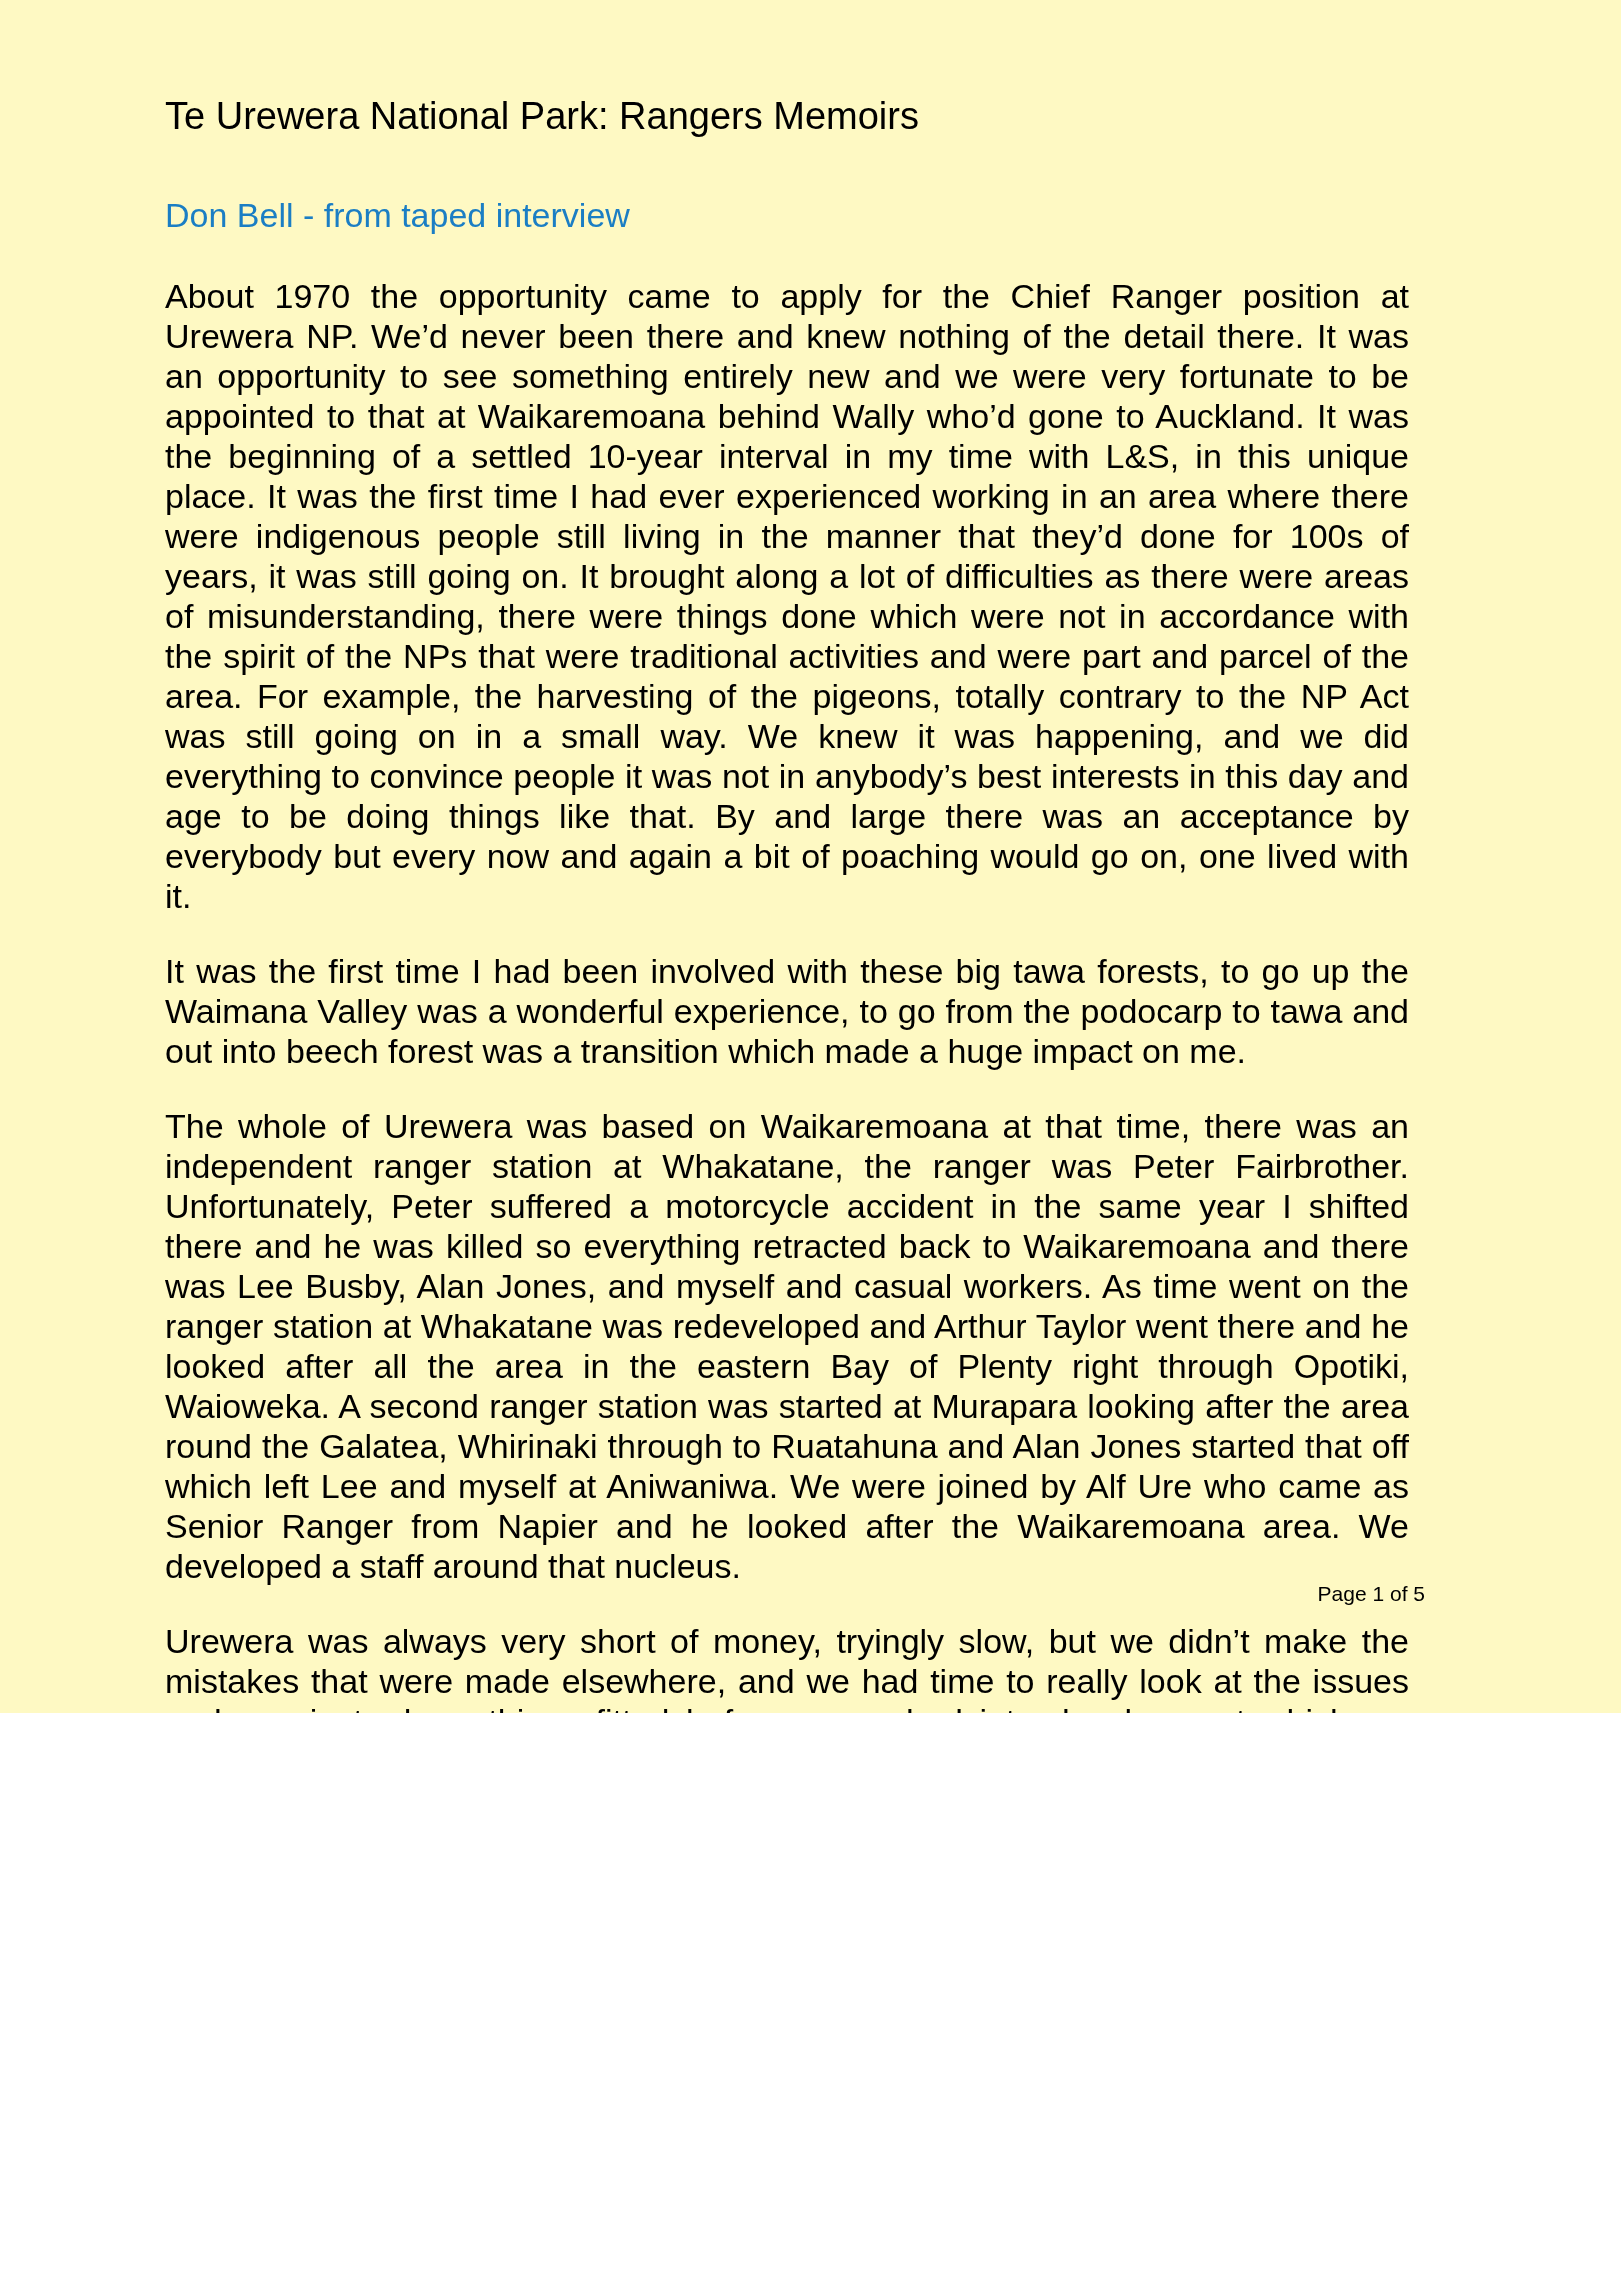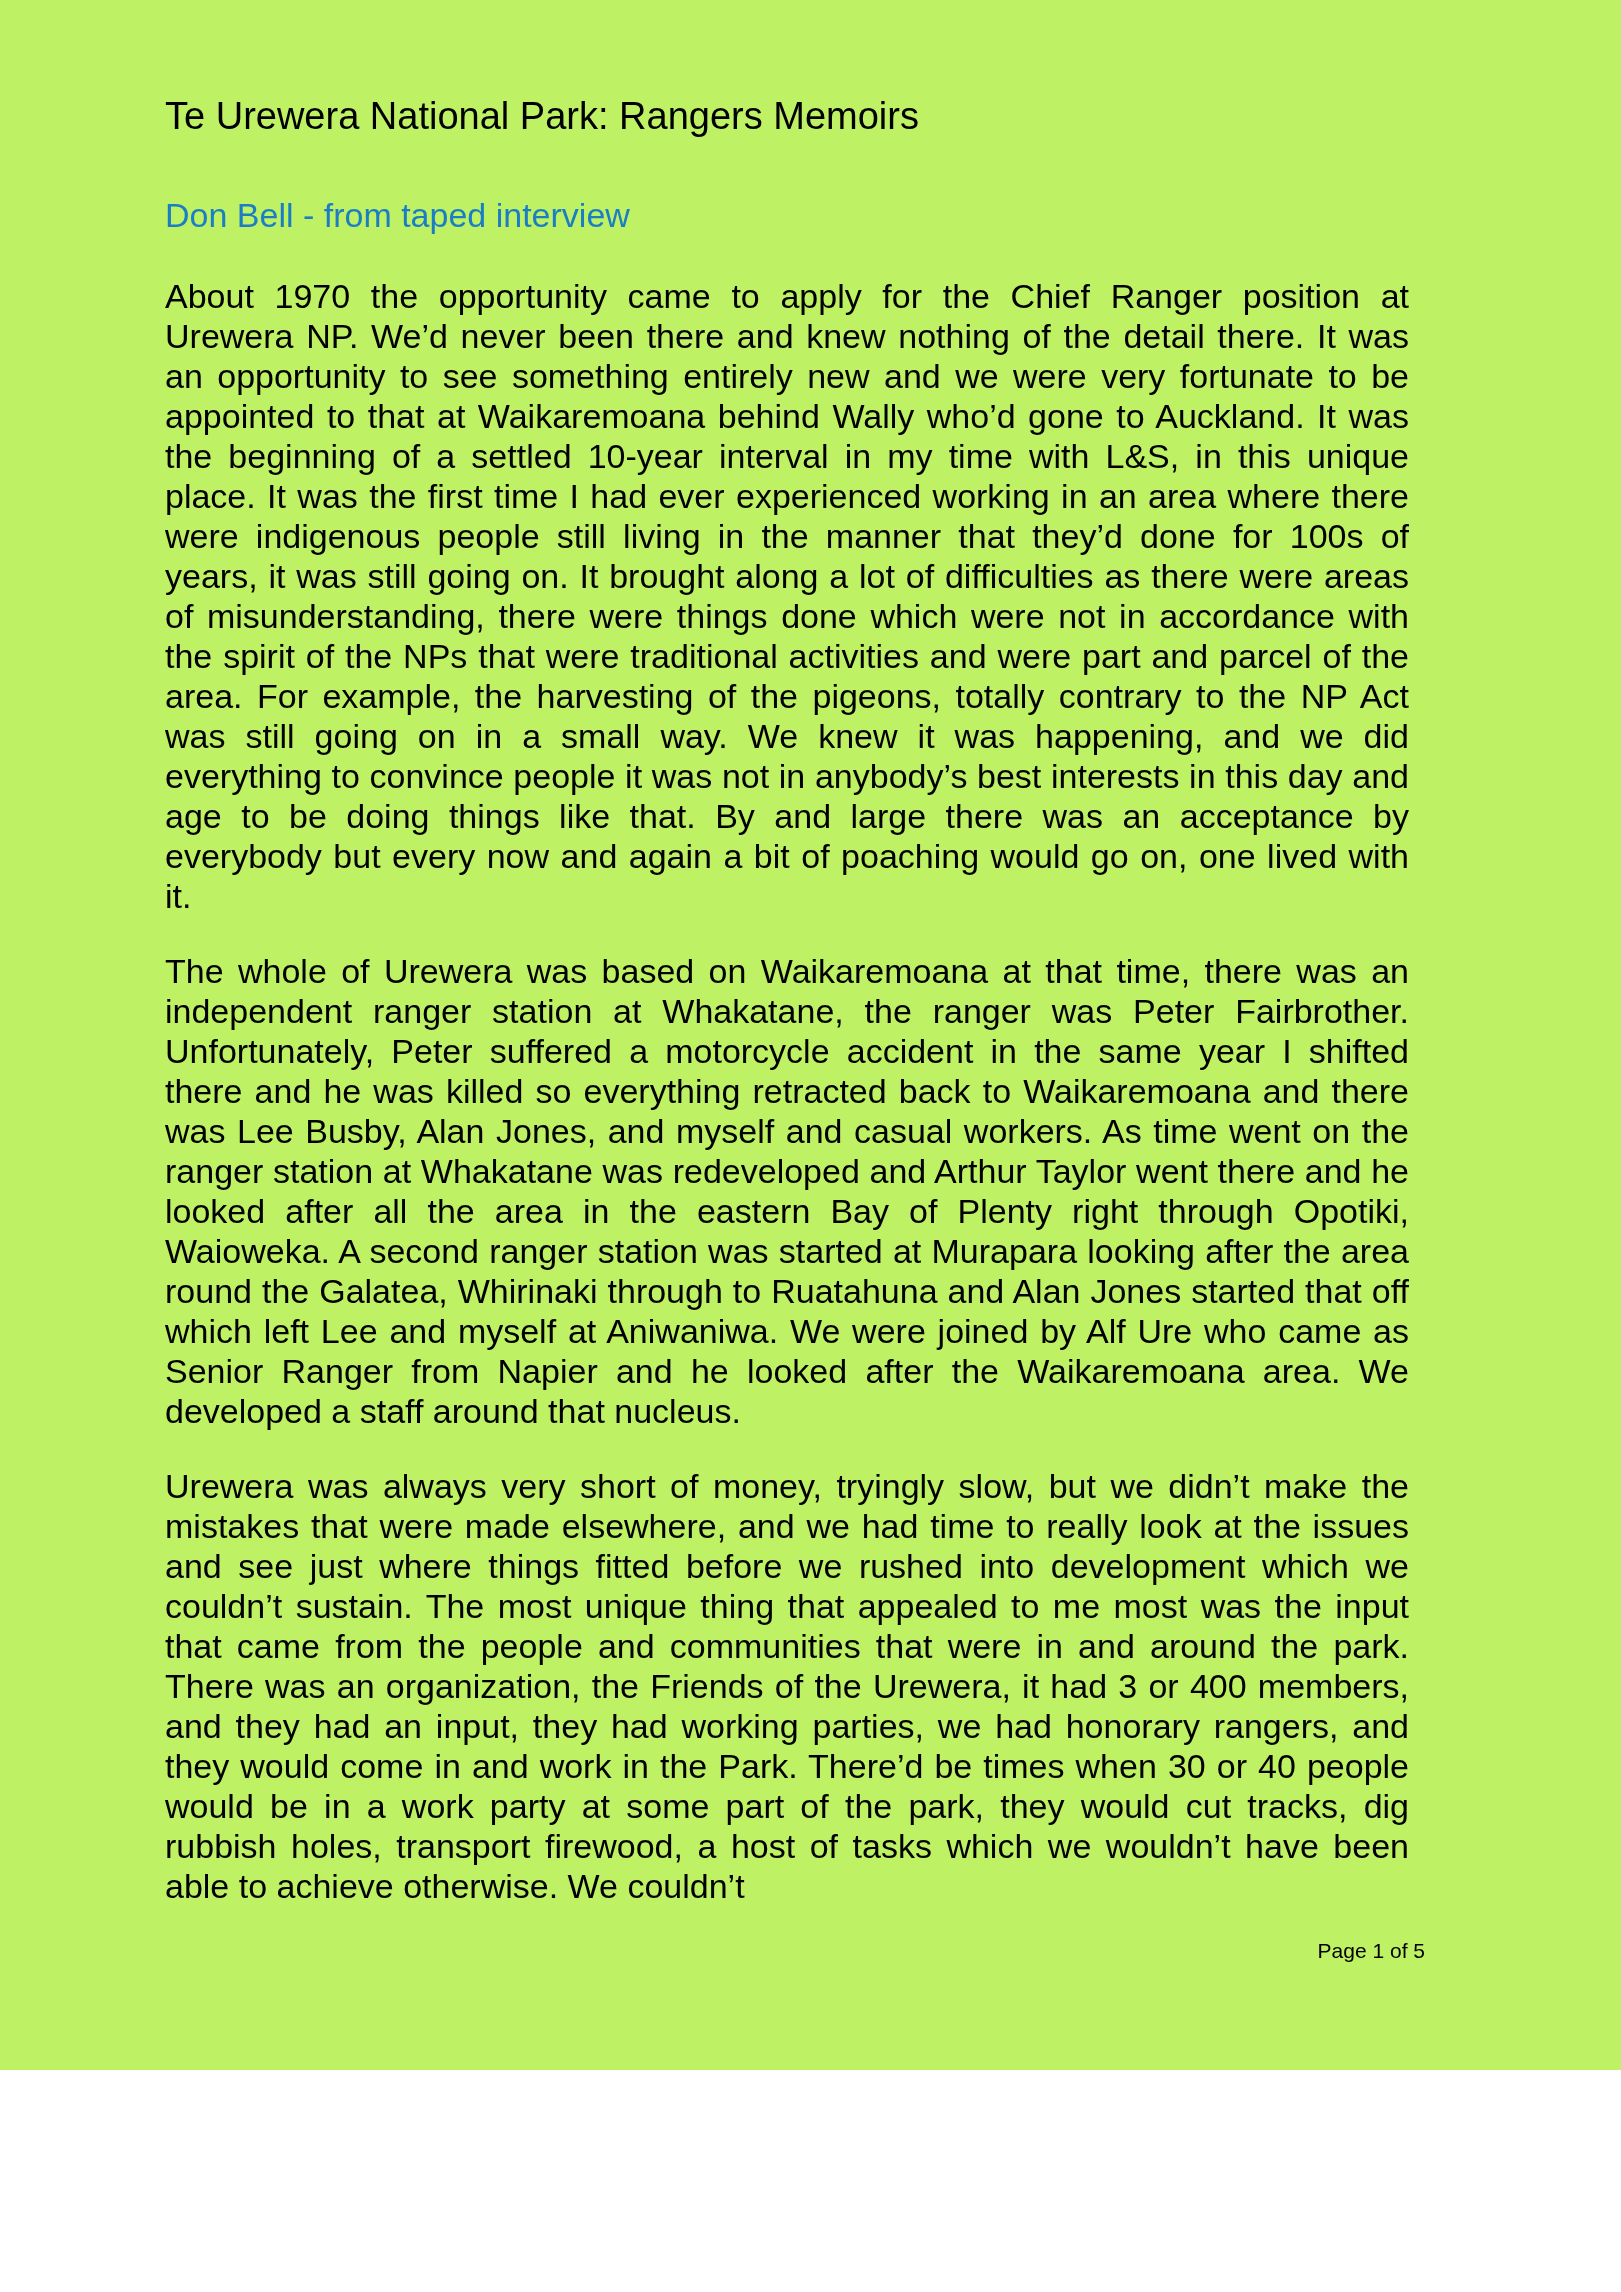--- a/index.html
+++ b/index.html
@@ -3,22 +3,22 @@
 <meta charset="utf-8">
 <style>
   html, body {
     margin: 0;
     padding: 0;
     background: #ffffff;
   }
   .page {
     position: relative;
     width: 1621px;
-    height: 2070px;
-    background: #bef264;
+    height: 1713px;
+    background: #fef9c3;
     box-sizing: border-box;
     padding: 94px 196px 0 165px;
     font-family: "Liberation Sans", sans-serif;
     color: #000000;
     overflow: hidden;
   }
   .doc-title {
     font-size: 38px;
     font-weight: 400;
     line-height: 45px;
@@ -60,20 +60,21 @@
 
 <div class="page">
 
   <h1 class="doc-title">Te Urewera National Park: Rangers Memoirs</h1>
 
 
   <h2 class="interview-heading" style="color: rgb(27, 126, 196);">Don Bell - from taped interview</h2>
 
   <div class="body-text">
     <p>About 1970 the opportunity came to apply for the Chief Ranger position at Urewera NP. We’d never been there and knew nothing of the detail there. It was an opportunity to see something entirely new and we were very fortunate to be appointed to that at Waikaremoana behind Wally who’d gone to Auckland. It was the beginning of a settled 10-year interval in my time with L&amp;S, in this unique place. It was the first time I had ever experienced working in an area where there were indigenous people still living in the manner that they’d done for 100s of years, it was still going on. It brought along a lot of difficulties as there were areas of misunderstanding, there were things done which were not in accordance with the spirit of the NPs that were traditional activities and were part and parcel of the area. For example, the harvesting of the pigeons, totally contrary to the NP Act was still going on in a small way. We knew it was happening, and we did everything to convince people it was not in anybody’s best interests in this day and age to be doing things like that. By and large there was an acceptance by everybody but every now and again a bit of poaching would go on, one lived with it.</p>
+    <p>It was the first time I had been involved with these big tawa forests, to go up the Waimana Valley was a wonderful experience, to go from the podocarp to tawa and out into beech forest was a transition which made a huge impact on me.</p>
     <p>The whole of Urewera was based on Waikaremoana at that time, there was an independent ranger station at Whakatane, the ranger was Peter Fairbrother. Unfortunately, Peter suffered a motorcycle accident in the same year I shifted there and he was killed so everything retracted back to Waikaremoana and there was Lee Busby, Alan Jones, and myself and casual workers. As time went on the ranger station at Whakatane was redeveloped and Arthur Taylor went there and he looked after all the area in the eastern Bay of Plenty right through Opotiki, Waioweka. A second ranger station was started at Murapara looking after the area round the Galatea, Whirinaki through to Ruatahuna and Alan Jones started that off which left Lee and myself at Aniwaniwa. We were joined by Alf Ure who came as Senior Ranger from Napier and he looked after the Waikaremoana area. We developed a staff around that nucleus.</p>
     <p>Urewera was always very short of money, tryingly slow, but we didn’t make the mistakes that were made elsewhere, and we had time to really look at the issues and see just where things fitted before we rushed into development which we couldn’t sustain. The most unique thing that appealed to me most was the input that came from the people and communities that were in and around the park. There was an organization, the Friends of the Urewera, it had 3 or 400 members, and they had an input, they had working parties, we had honorary rangers, and they would come in and work in the Park. There’d be times when 30 or 40 people would be in a work party at some part of the park, they would cut tracks, dig rubbish holes, transport firewood, a host of tasks which we wouldn’t have been able to achieve otherwise. We couldn’t</p>
   </div>
 
   <div class="page-footer">
     <span>Page 1 of 5</span>
   </div>
 
 </div>
 

